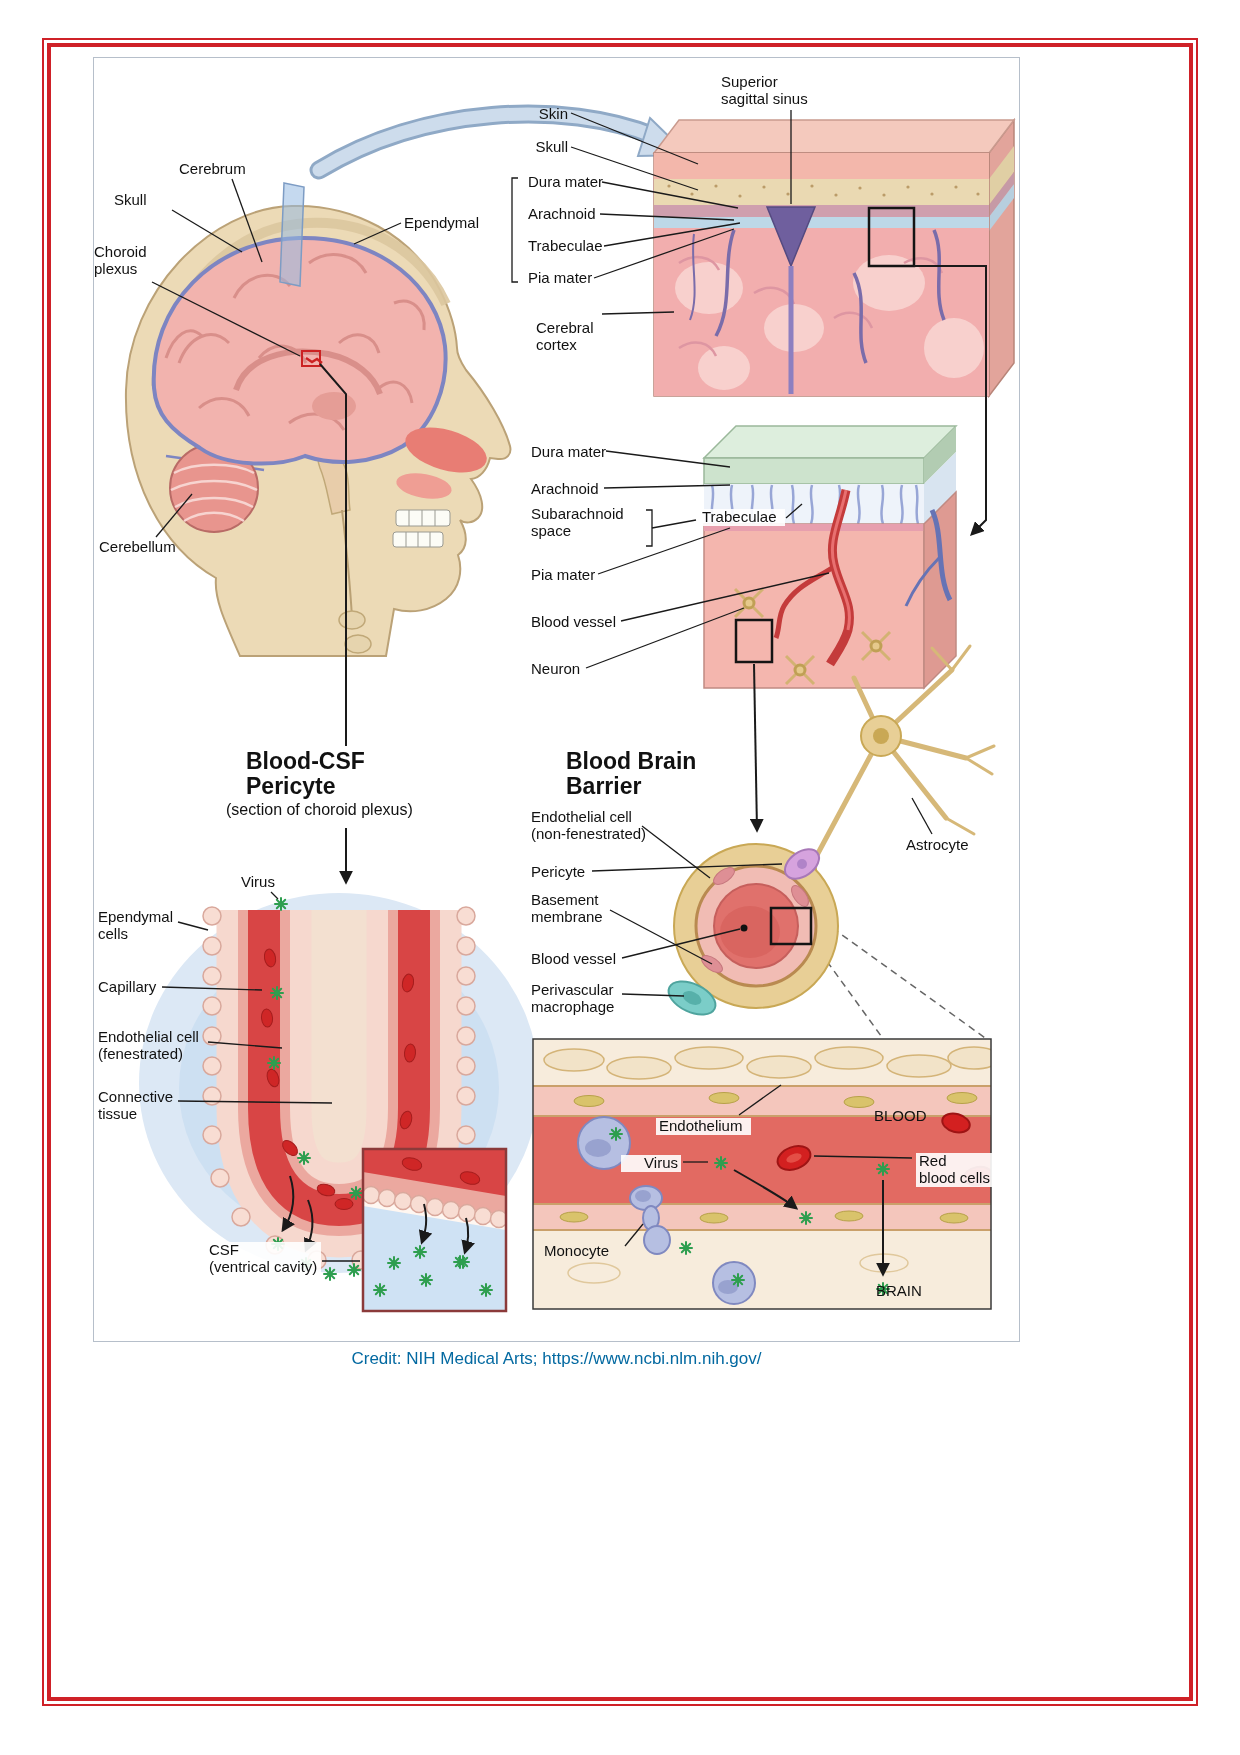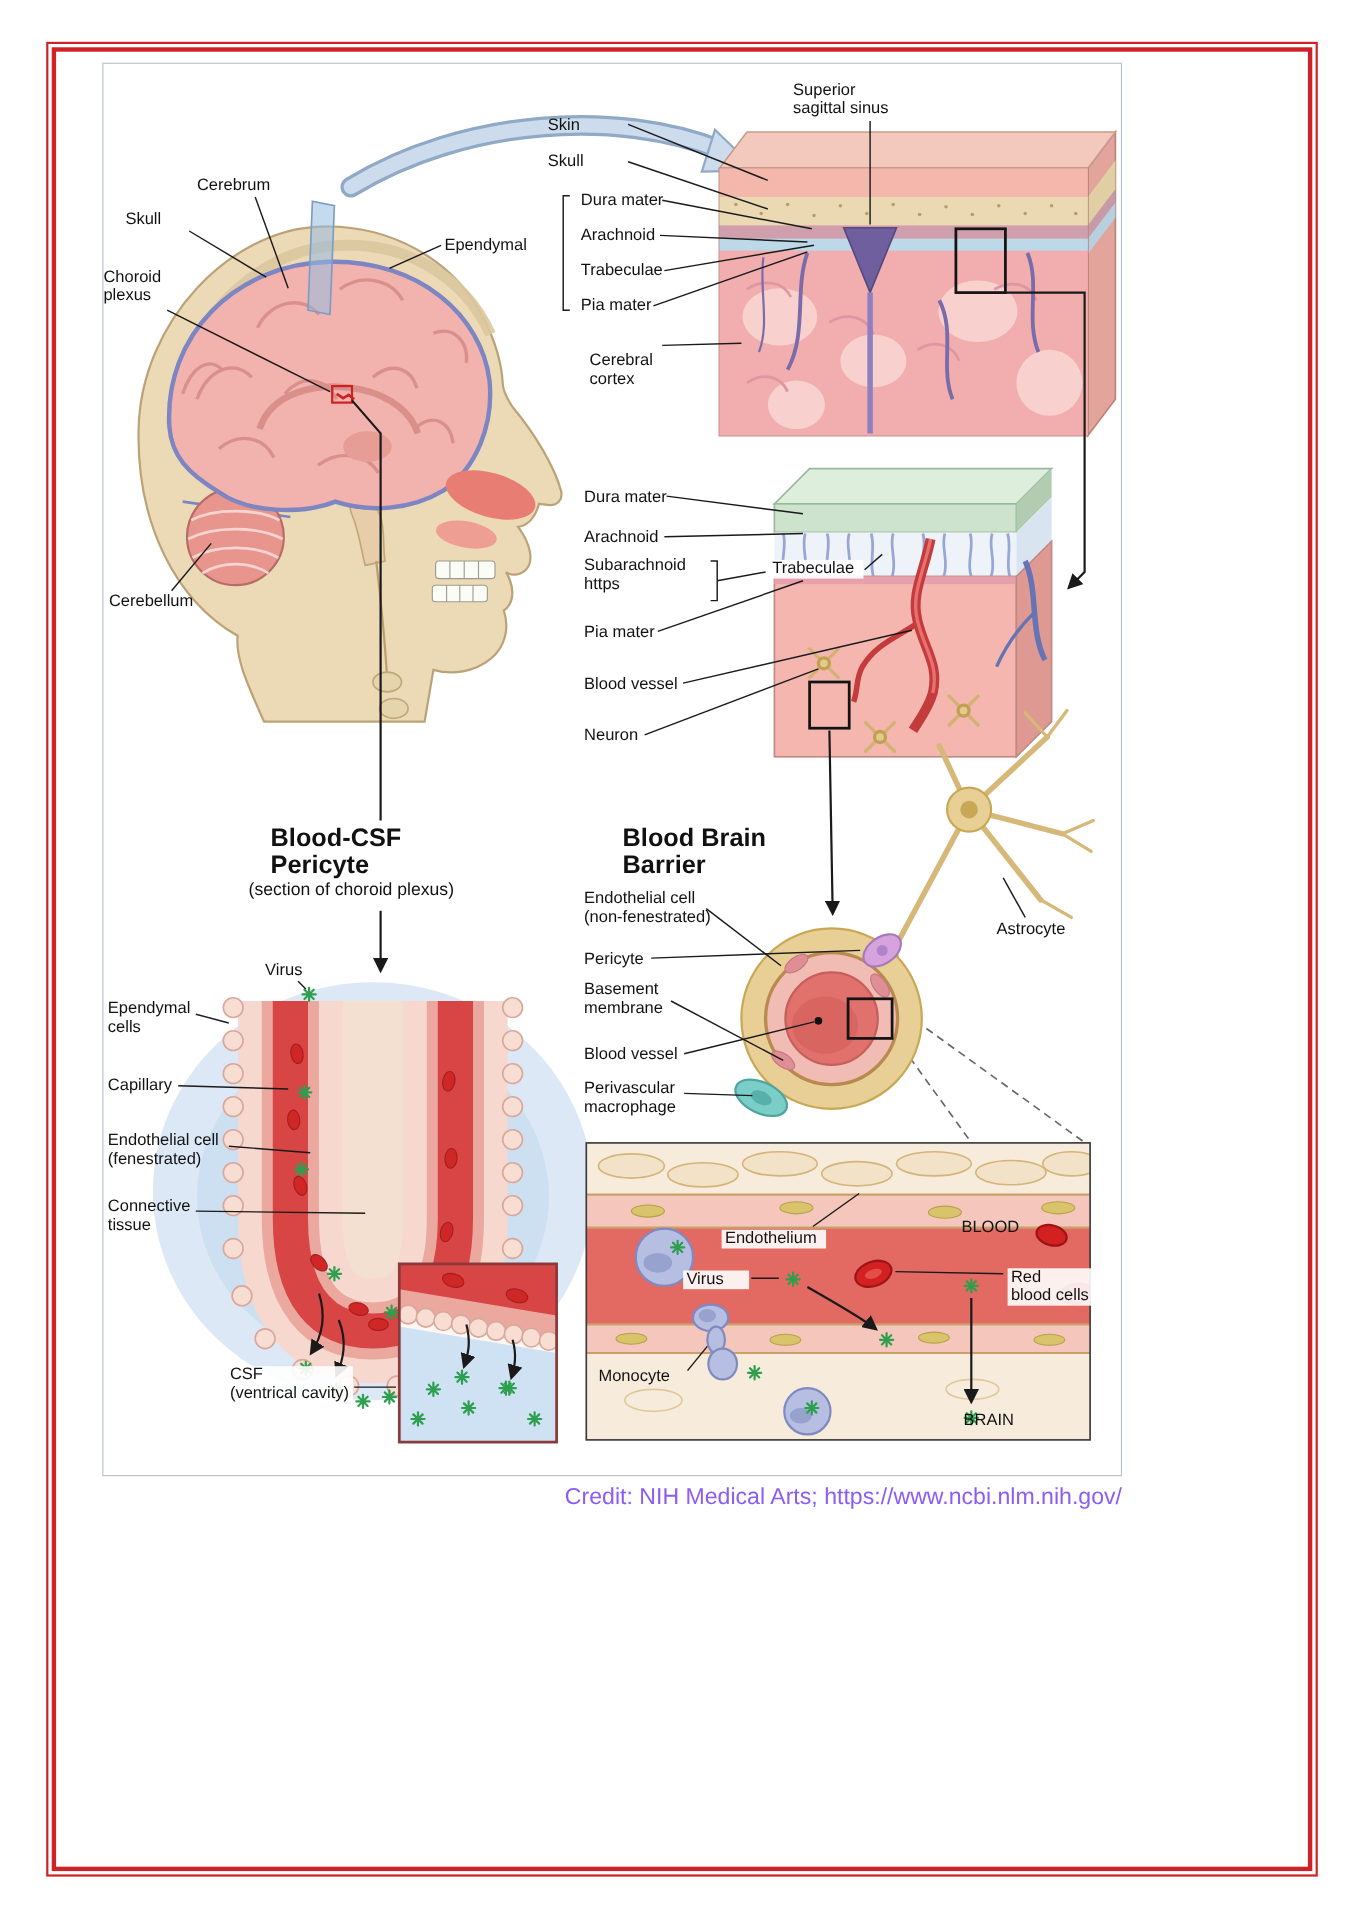--- a/index.html
+++ b/index.html
@@ -3,26 +3,26 @@
 <meta charset="utf-8">
 <style>
 *{box-sizing:border-box}
 body{margin:0;background:#fff;font-family:"Liberation Sans",sans-serif}
 .page{position:relative;width:1240px;height:1755px;background:#fff;overflow:hidden}
 .outer-frame{position:absolute;left:42px;top:38px;width:1156px;height:1668px;border:2px solid #cf2128}
 .inner-frame{position:absolute;inset:3px;border:4px solid #cf2128}
 .figure{position:absolute;left:93px;top:57px;width:927px;height:1285px;background:#fff;border:1px solid #b6bfca}
 .figure svg{position:absolute;left:0;top:0}
 .lbl{position:absolute;font-size:15px;line-height:1.13;color:#111;white-space:pre-line}
-.r{}.c{text-align:left}
+.r{text-align:right}.c{text-align:left}
 .title{font-size:23px;font-weight:700;line-height:1.08}
 .sub{font-size:16px}
 .b{font-weight:400}
 .wbg{background:rgba(255,255,255,.9);padding:0 3px}
-.credit{position:absolute;left:93px;top:1349px;width:927px;text-align:right;font-size:21px;color:#8b5cf6}
+.credit{position:absolute;left:93px;top:1349px;width:927px;text-align:center;font-size:17px;color:#0369a1}
 </style>
 </head>
 <body>
 
 <div class="page">
   <div class="outer-frame">
     <div class="inner-frame"></div>
   </div>
 
   <div class="figure">
@@ -431,21 +431,21 @@
     <div class="lbl" style="left:434px;top:116px;width:88px">Dura mater</div>
     <div class="lbl" style="left:434px;top:148px;width:88px">Arachnoid</div>
     <div class="lbl" style="left:434px;top:180px;width:88px">Trabeculae</div>
     <div class="lbl" style="left:434px;top:212px;width:88px">Pia mater</div>
     <div class="lbl" style="left:442px;top:262px;width:80px">Cerebral
 cortex</div>
 
     <div class="lbl" style="left:437px;top:386px;width:90px">Dura mater</div>
     <div class="lbl" style="left:437px;top:423px;width:90px">Arachnoid</div>
     <div class="lbl" style="left:437px;top:448px;width:110px">Subarachnoid
-https</div>
+space</div>
     <div class="lbl c wbg" style="left:605px;top:451px;width:86px">Trabeculae</div>
     <div class="lbl" style="left:437px;top:509px;width:90px">Pia mater</div>
     <div class="lbl" style="left:437px;top:556px;width:98px">Blood vessel</div>
     <div class="lbl" style="left:437px;top:603px;width:90px">Neuron</div>
 
     <div class="lbl c title" style="left:152px;top:691px;width:200px">Blood-CSF
 Pericyte</div>
     <div class="lbl c sub" style="left:132px;top:743px;width:240px">(section of choroid plexus)</div>
     <div class="lbl c title" style="left:472px;top:691px;width:200px">Blood Brain
 Barrier</div>

